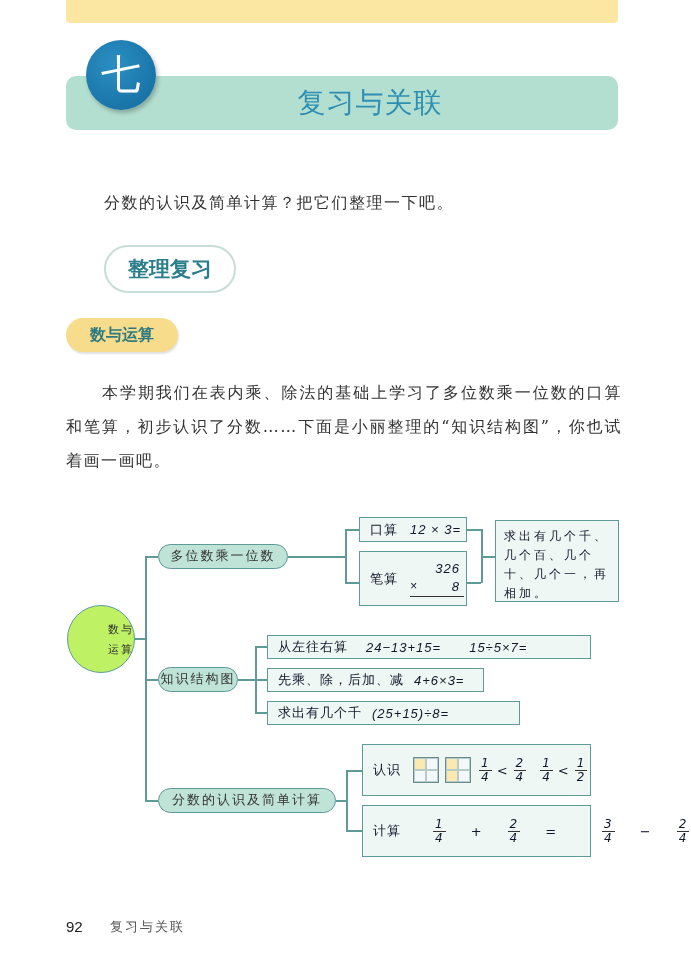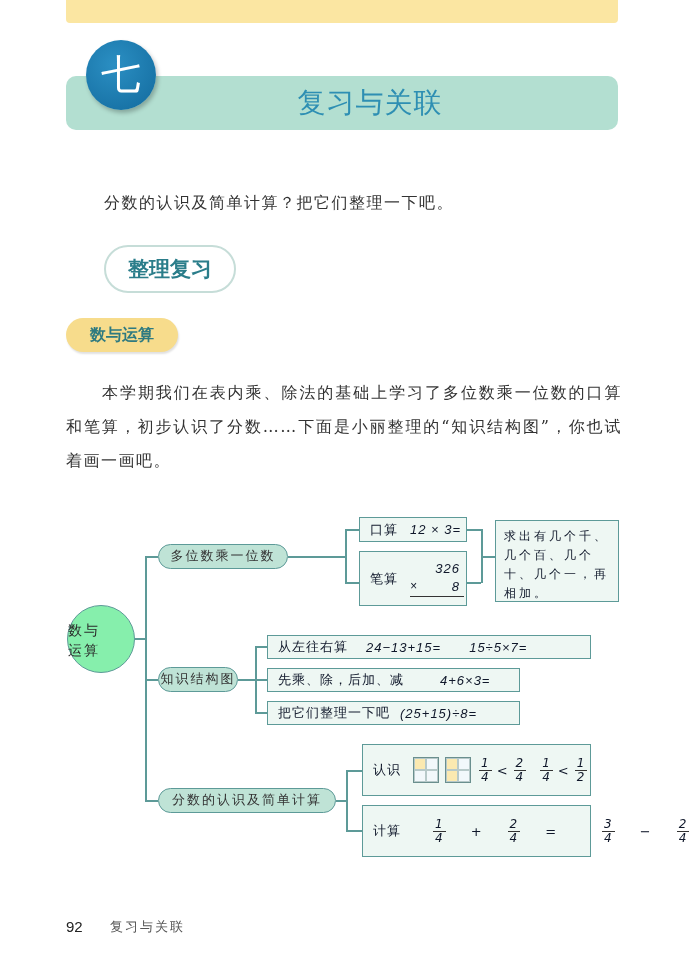--- a/index.html
+++ b/index.html
@@ -57,22 +57,22 @@
     font-size: 13px; color: #0f172a; display: flex; align-items: center; padding-left: 10px;
     letter-spacing: 1px; white-space: nowrap;
   }
   .pill {
     position: absolute; background: #bfe3d6; border: 1.5px solid #5d9a98; border-radius: 14px;
     box-sizing: border-box; text-align: center; font-size: 13px; color: #333; letter-spacing: 2px;
     line-height: 22px; white-space: nowrap;
   }
   .root {
     position: absolute; left: 67px; top: 605px; width: 68px; height: 68px; border-radius: 50%;
-    border: 1.5px solid #5d9a98; background: #86efac; box-sizing: border-box;
-    font-size: 14px; text-align: left; padding-top: 14px; line-height: 20px; letter-spacing: 2px;
+    border: 1.5px solid #5d9a98; background: #bef264; box-sizing: border-box;
+    font-size: 11px; text-align: right; padding-top: 14px; line-height: 20px; letter-spacing: 2px;
   }
   .frac { display: inline-flex; flex-direction: column; align-items: center; font-size: 12px; line-height: 13px; margin: 0 2px; vertical-align: middle; font-family: "DejaVu Sans", sans-serif; font-style: italic; }
   .frac .n { border-bottom: 1px solid #333; padding: 0 2px; }
   .op { margin: 0 3px; font-family: "DejaVu Sans", sans-serif; }
   .grid {
     display: inline-grid; grid-template-columns: 12px 12px; grid-template-rows: 12px 12px;
     border: 1.5px solid #6a8f8e; margin-right: 6px; background: #f2f8fb;
   }
   .grid span { border: 0.5px solid #b7c9c9; }
   .grid .on { background: #fbe9b0; }
@@ -134,26 +134,26 @@
   <div class="line" style="left:238px; top:679px; width:17px; height:1.5px;"></div>
   <div class="line" style="left:255px; top:646px; width:1.5px; height:66px;"></div>
   <div class="line" style="left:255px; top:646px; width:12px; height:1.5px;"></div>
   <div class="line" style="left:255px; top:679px; width:12px; height:1.5px;"></div>
   <div class="line" style="left:255px; top:712px; width:12px; height:1.5px;"></div>
   <div class="box" style="left:267px; top:635px; width:324px; height:24px;">
     <span>从左往右算</span>
     <span class="math" style="margin-left:18px;">24−13+15=</span>
     <span class="math" style="margin-left:28px;">15÷5×7=</span>
   </div>
-  <div class="box" style="left:267px; top:668px; width:253px; height:24px;gap:26px;">
+  <div class="box" style="left:267px; top:668px; width:217px; height:24px;">
     <span>先乘、除，后加、减</span>
     <span class="math" style="margin-left:10px;">4+6×3=</span>
   </div>
   <div class="box" style="left:267px; top:701px; width:253px; height:24px;">
-    <span>把它们整理一下吧</span>
+    <span>求出有几个千</span>
     <span class="math" style="margin-left:10px;">(25+15)÷8=</span>
   </div>
 
   <div class="pill" style="left:158px; top:788px; width:178px; height:25px;">分数的认识及简单计算</div>
   <div class="line" style="left:336px; top:800px; width:10px; height:1.5px;"></div>
   <div class="line" style="left:346px; top:770px; width:1.5px; height:61px;"></div>
   <div class="line" style="left:346px; top:770px; width:16px; height:1.5px;"></div>
   <div class="line" style="left:346px; top:830px; width:16px; height:1.5px;"></div>
   <div class="box" style="left:362px; top:744px; width:229px; height:52px;">
     <span style="margin-right:12px;">认识</span>

